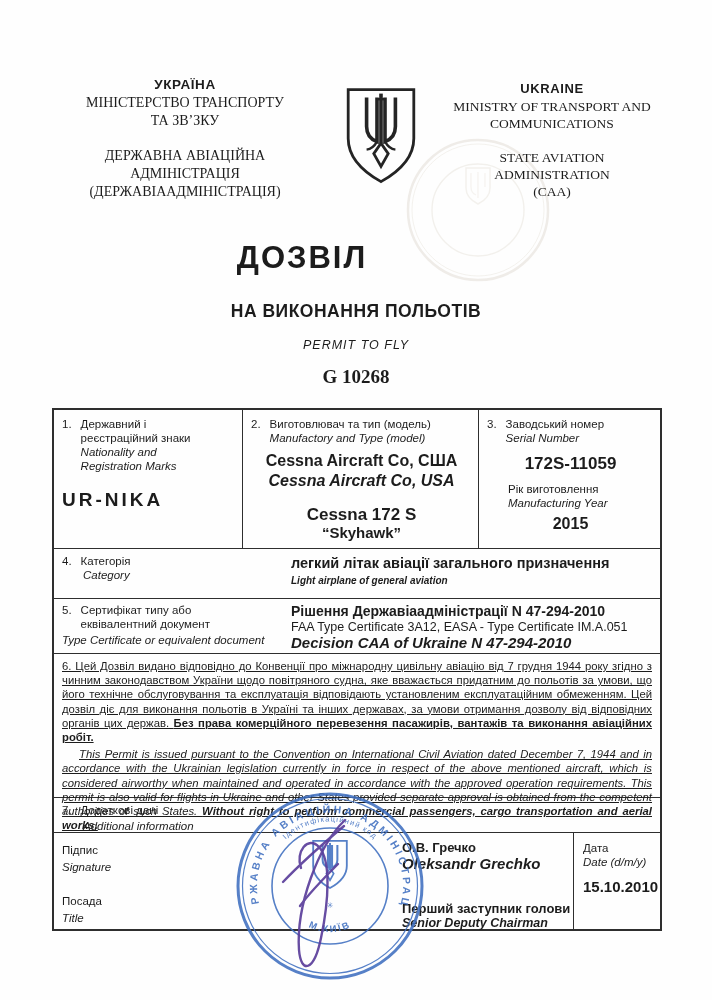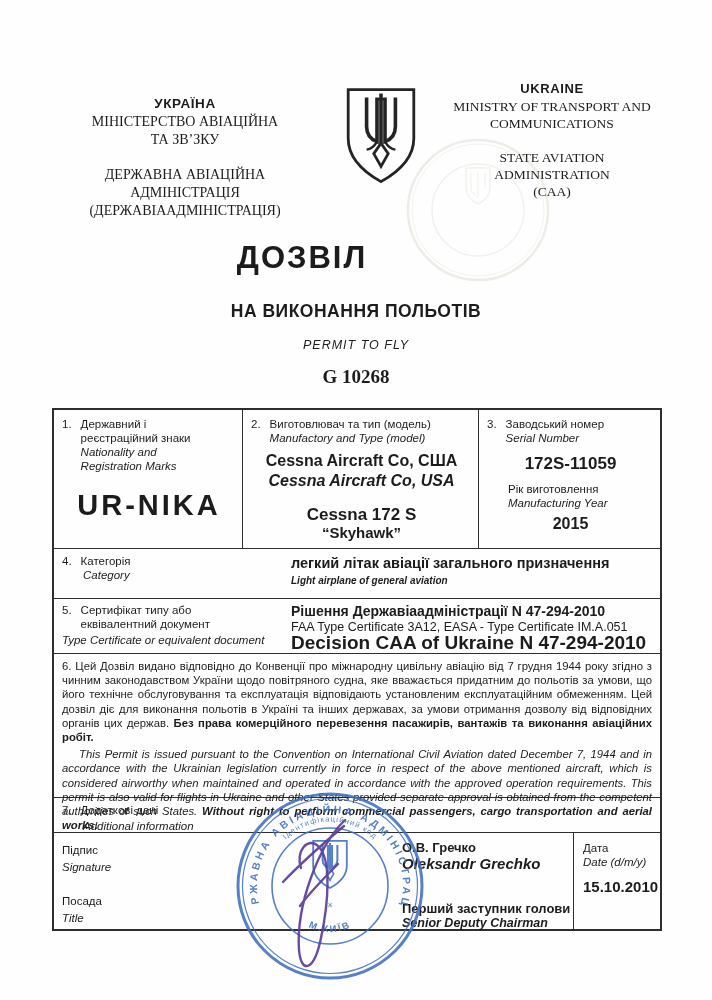--- a/index.html
+++ b/index.html
@@ -3,21 +3,21 @@
 <meta charset="utf-8">
 <style>
   html,body{margin:0;padding:0;background:#e8e8e8;}
   .page{position:relative;width:712px;height:1000px;background:#fefefe;
         font-family:"Liberation Sans",sans-serif;color:#1c1c1c;overflow:hidden;margin:0 auto;}
   .abs{position:absolute;}
   .ctr{text-align:center;}
   .it{font-style:italic;}
 
   
-  .hdr-left{left:36px;top:77px;width:298px;margin-top:19px;}
+  .hdr-left{left:36px;top:77px;width:298px;}
   .hdr-right{left:426px;top:81px;width:252px;}
   .country{font-weight:bold;font-size:13.5px;letter-spacing:.6px;margin-bottom:2px;}
   .hline{font-family:"Liberation Serif",serif;font-size:14px;line-height:18px;}
   .hline-en{font-family:"Liberation Serif",serif;font-size:13.5px;line-height:17px;}
   .hgap{height:17px;}
 
   .emblem{left:341px;top:83px;width:80px;height:106px;}
 
   
   .title-uk{left:0;top:240px;width:604px;font-size:31px;font-weight:bold;letter-spacing:2px;}
@@ -25,47 +25,47 @@
   .title-en{left:0;top:338px;width:712px;font-size:12.5px;font-style:italic;letter-spacing:1px;}
   .permit-no{left:0;top:366px;width:712px;font-family:"Liberation Serif",serif;font-size:19px;font-weight:bold;}
 
   
   .tbl{left:52px;top:408px;width:606px;border:2.5px solid #2e2e2e;background:transparent;}
   .row{border-bottom:1.5px solid #2e2e2e;position:relative;box-sizing:border-box;}
   .row:last-child{border-bottom:none;}
   .r1{height:139px;display:flex;}
   .r4{height:50px;display:flex;padding:5px 0 0 0;}
   .r5{height:55px;display:flex;padding:4px 0 0 0;}
-  .r6{height:144px;padding:5px 8px 12px 8px;box-sizing:border-box;}
+  .r6{height:144px;padding:5px 8px 12px 8px;box-sizing:border-box;text-decoration:underline;}
   .r7{height:35px;padding:5px 8px 0 8px;box-sizing:border-box;}
   .rs{height:96px;}
   .cell{box-sizing:border-box;padding:7px 6px 0 8px;}
   .c1{width:189px;border-right:1.5px solid #2e2e2e;}
   .c2{width:236px;border-right:1.5px solid #2e2e2e;}
   .c3{flex:1;}
   .lblrow{display:flex;font-size:11.5px;line-height:14px;}
   .lblrow .num{margin-right:9px;}
   .lbl-en{font-style:italic;font-size:11.5px;line-height:14px;}
   .ind{padding-left:21px;}
 
-  .reg-marks{font-size:29px;font-weight:bold;letter-spacing:3px;text-align:center;margin-top:16px;}
+  .reg-marks{font-size:19px;font-weight:bold;letter-spacing:3px;text-align:left;margin-top:16px;}
   .maker{font-size:16px;font-weight:bold;text-align:center;margin-top:6px;line-height:20px;}
   .maker-en{font-size:16px;font-weight:bold;font-style:italic;text-align:center;line-height:20px;}
   .model{font-size:17px;font-weight:bold;text-align:center;margin-top:14px;line-height:19px;}
   .model-name{font-size:15px;font-weight:bold;text-align:center;line-height:18px;}
   .serial{font-size:17px;font-weight:bold;text-align:center;margin:9px 0 8px 0;}
   .year{font-size:16px;font-weight:bold;text-align:center;margin-top:5px;}
 
   .lblcol{width:237px;box-sizing:border-box;padding-left:8px;}
   .valcol{flex:1;padding-right:6px;}
   .cat-uk{font-size:14.5px;font-weight:bold;line-height:18px;}
   .cat-en{font-size:10px;font-weight:bold;font-style:italic;line-height:18px;}
   .cert1{font-size:14px;font-weight:bold;line-height:16px;}
   .cert2{font-size:12.5px;line-height:16px;}
-  .cert3{font-size:19px;font-weight:bold;line-height:16px;}
+  .cert3{font-size:15px;font-weight:bold;font-style:italic;line-height:16px;}
 
   .par{font-size:11.3px;line-height:14.2px;text-align:justify;margin:0;}
   .par-en{font-style:italic;text-indent:17px;margin-top:3px;}
 
   .sig-label{position:absolute;font-size:11.5px;}
   .sig-name{position:absolute;left:348px;top:7px;width:175px;}
   .name-uk{font-size:13px;font-weight:bold;line-height:16px;}
   .name-en{font-size:15px;font-weight:bold;font-style:italic;line-height:16px;}
   .pos-uk{font-size:13px;font-weight:bold;line-height:15px;margin-top:29px;}
   .pos-en{font-size:12.5px;font-weight:bold;font-style:italic;line-height:15px;}
@@ -86,21 +86,21 @@
       <circle cx="478" cy="210" r="70" stroke-width="2.5" opacity="0.16"></circle>
       <circle cx="478" cy="210" r="66" stroke-width="1" opacity="0.12"></circle>
       <circle cx="478" cy="210" r="46" stroke-width="1.4" opacity="0.13"></circle>
       <path d="M466,168 h24 v20 q0,10 -12,16 q-12,-6 -12,-16 Z" stroke-width="1.5" opacity="0.12"></path>
       <path d="M478,172 v26 M471,173 v14 q0,6 5,8 M485,173 v14 q0,-? " stroke-width="1.3" opacity="0.10"></path>
     </g>
   </svg>
 
   <div class="abs hdr-left ctr">
     <div class="country">УКРАЇНА</div>
-    <div class="hline">МІНІСТЕРСТВО АВІАЦІЙНА</div>
+    <div class="hline">МІНІСТЕРСТВО ТРАНСПОРТУ</div>
     <div class="hline">ТА ЗВ’ЗКУ</div>
     <div class="hgap"></div>
     <div class="hline">ДЕРЖАВНА АВІАЦІЙНА</div>
     <div class="hline">АДМІНІСТРАЦІЯ</div>
     <div class="hline">(ДЕРЖАВІААДМІНІСТРАЦІЯ)</div>
   </div>
 
   <svg class="abs emblem" viewBox="0 0 100 130">
     <path d="M9,7 H91 V68 Q91 99 50 122 Q9 99 9 68 Z" stroke="#242424" stroke-width="3.5" fill="none"></path>
     <g stroke="#242424" fill="none">

